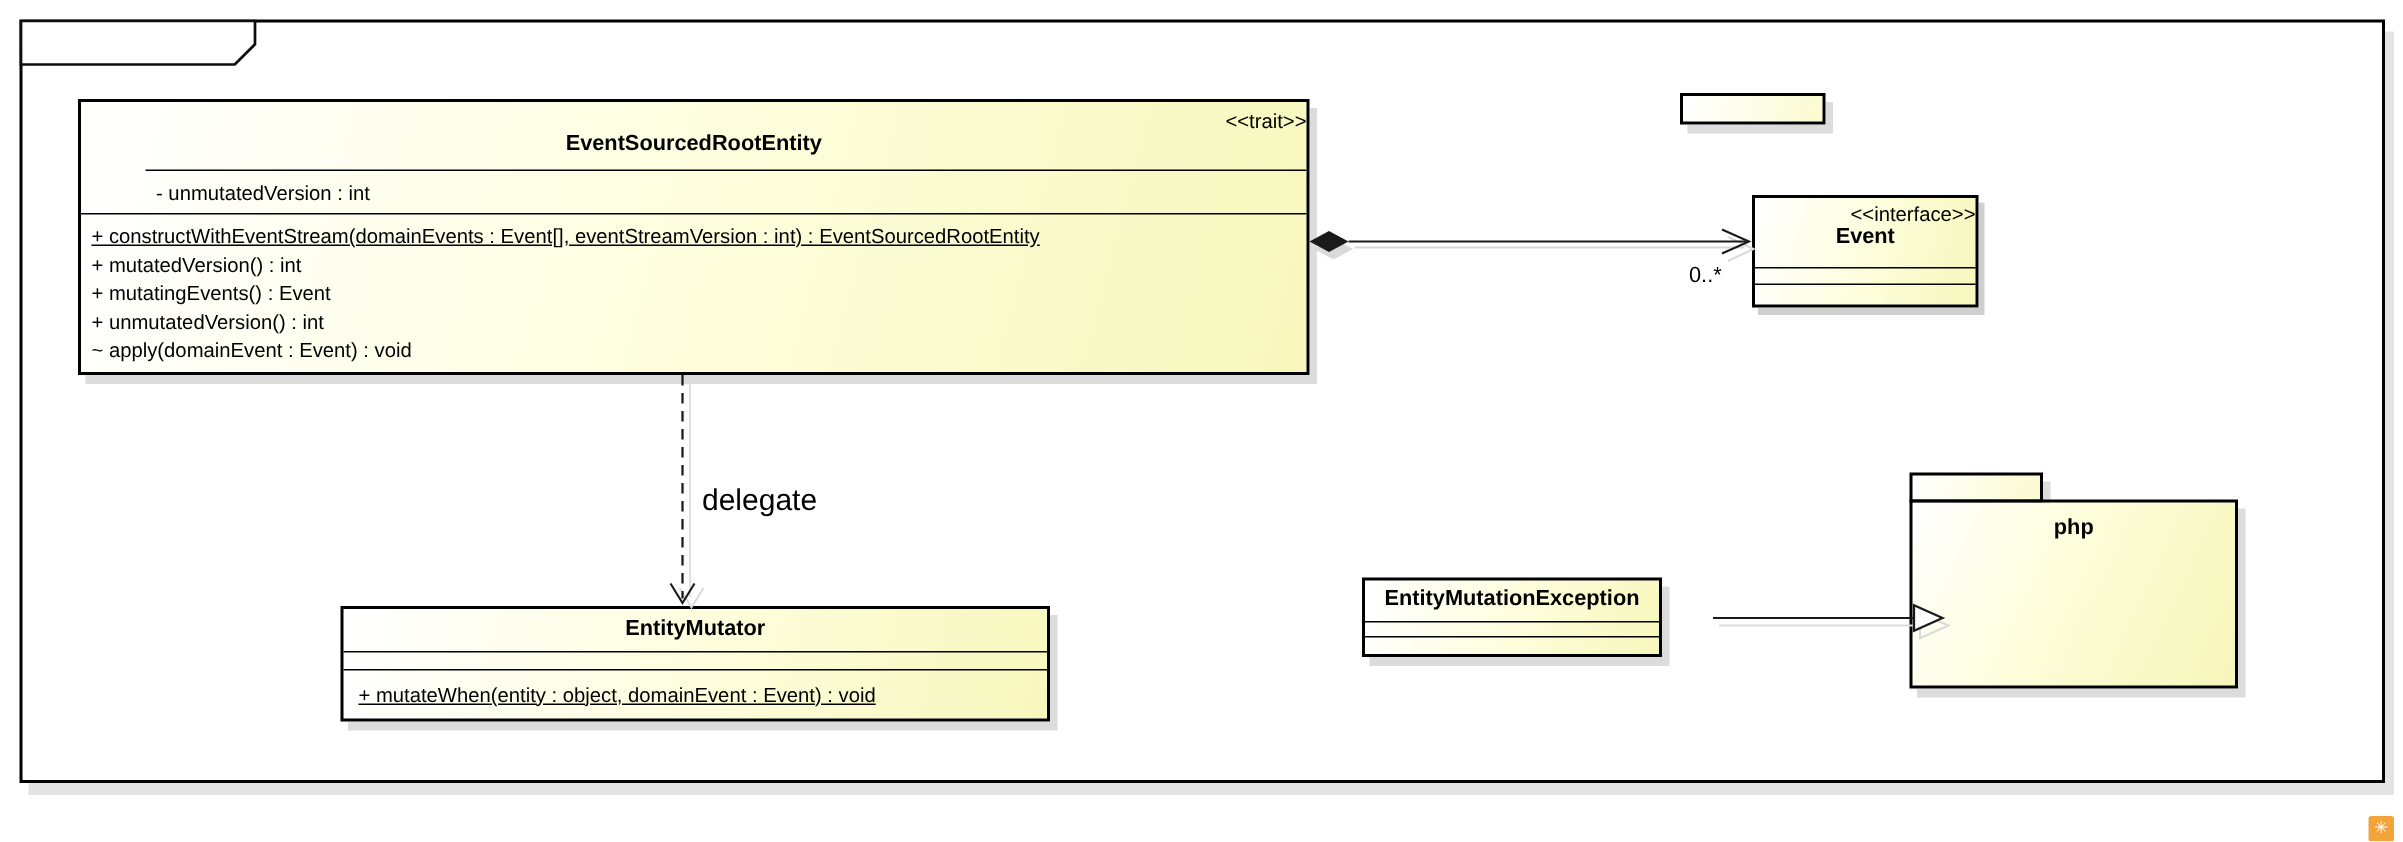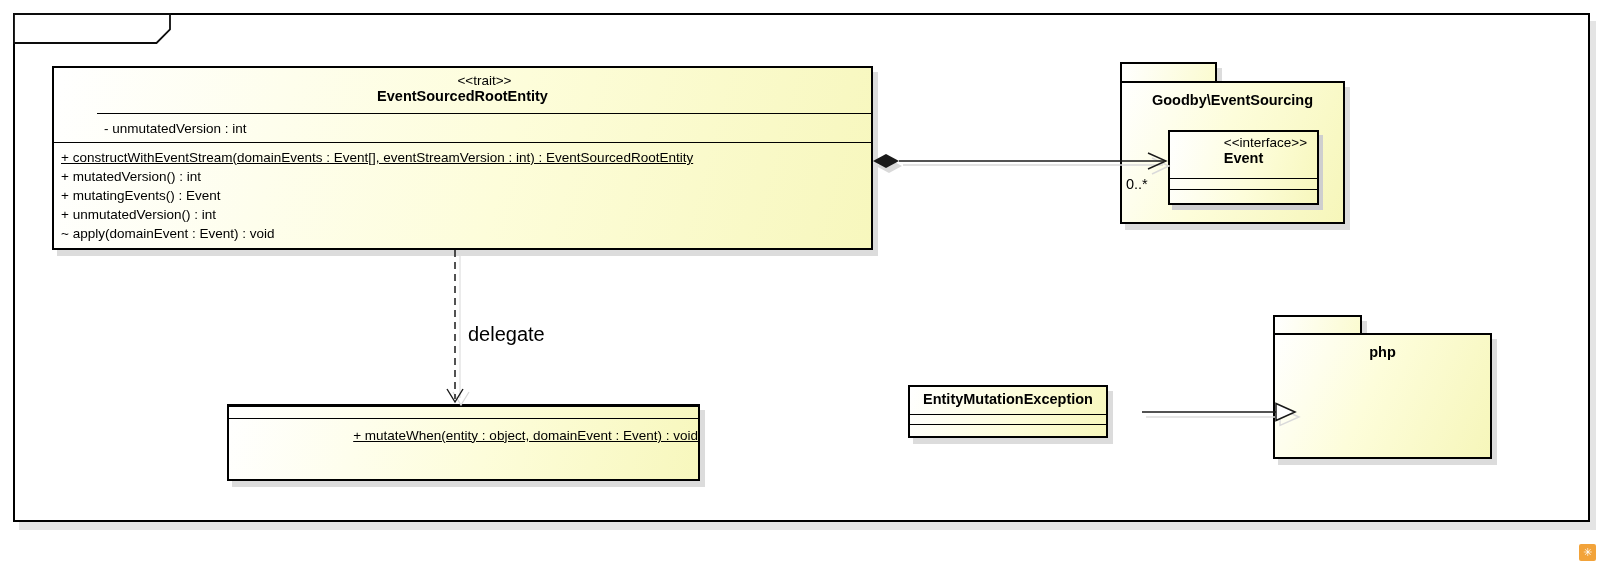--- a/index.html
+++ b/index.html
@@ -10,21 +10,21 @@
   .frame{position:absolute;left:13px;top:13px;width:1573px;height:505px;
          border:2px solid #000;background:#fff;box-shadow:6px 8px 0 #e4e4e4;}
   .frame-label{position:absolute;left:27px;top:19px;font-size:15px;white-space:nowrap;}
   .frame-label .kw{font-weight:bold;margin-right:6px;}
 
   
   .node{position:absolute;border:2px solid #000;box-sizing:border-box;
         background:linear-gradient(105deg,#ffffff 0%,#fdfdda 55%,#f7f7bd 100%);
         box-shadow:5px 6px 0 #dcdcdc;}
   .node .title{text-align:center;font-weight:bold;font-size:14.5px;}
-  .node .stereotype{text-align:center;font-weight:normal;font-size:13.5px;padding-left:44px;}
+  .node .stereotype{text-align:right;font-weight:normal;font-size:13.5px;padding-left:44px;}
   .compartment{border-top:1.2px solid #000;box-sizing:border-box;}
   .members{font-size:13.5px;line-height:19px;padding:5px 7px 0 7px;white-space:nowrap;}
   .static-op{text-decoration:underline;}
 
   
   .esre{left:52px;top:66px;width:821px;height:184px;}
   .esre .head{height:45px;padding-top:5px;box-sizing:border-box;}
   .esre .attrs{height:29px;margin-left:43px;}
   .esre .ops{height:106px;}
 
@@ -42,22 +42,22 @@
   
   .event{left:1168px;top:130px;width:151px;height:75px;box-shadow:4px 5px 0 #cfcfcf;}
   .event .head{height:46px;padding-top:3px;box-sizing:border-box;}
   .event .c1{height:11px;}
   .event .c2{height:14px;}
 
   
   .mutator{left:227px;top:404px;width:473px;height:77px;}
   .mutator .head{height:28px;padding-top:5px;box-sizing:border-box;}
   .mutator .attrs{height:12px;}
-  .mutator .ops{height:33px;display:flex;align-items:center;padding:0 0 0 0;
-                font-size:13.5px;white-space:nowrap;justify-content:flex-end;}
+  .mutator .ops{height:33px;display:flex;align-items:center;padding:0 0 0 10px;
+                font-size:13.5px;white-space:nowrap;}
 
   
   .eme{left:908px;top:385px;width:200px;height:53px;}
   .eme .head{height:27px;padding-top:4px;box-sizing:border-box;}
   .eme .c1{height:10px;}
   .eme .c2{height:12px;}
 
   
   .php-tab{left:1273px;top:315px;width:89px;height:20px;}
   .php-body{left:1273px;top:333px;width:219px;height:126px;}
@@ -103,34 +103,32 @@
     <div class="compartment ops members">
       <div class="static-op">+ constructWithEventStream(domainEvents : Event[], eventStreamVersion : int) : EventSourcedRootEntity</div>
       <div>+ mutatedVersion() : int</div>
       <div>+ mutatingEvents() : Event</div>
       <div>+ unmutatedVersion() : int</div>
       <div>~ apply(domainEvent : Event) : void</div>
     </div>
   </div>
 
   <div class="pkg-tab goodby-tab"></div>
-  <div class="pkg-body goodby-body">
-    <div class="pkg-title">Goodby\EventSourcing</div>
-  </div>
 
   <div class="node event">
     <div class="head">
       <div class="stereotype">&lt;&lt;interface&gt;&gt;</div>
       <div class="title">Event</div>
     </div>
     <div class="compartment c1"></div>
     <div class="compartment c2"></div>
   </div>
 
   <div class="node mutator">
+    <div class="head title">EntityMutator</div>
     <div class="compartment attrs"></div>
     <div class="compartment ops">
       <span class="static-op">+ mutateWhen(entity : object, domainEvent : Event) : void</span>
     </div>
   </div>
 
   <div class="node eme">
     <div class="head title">EntityMutationException</div>
     <div class="compartment c1"></div>
     <div class="compartment c2"></div>

